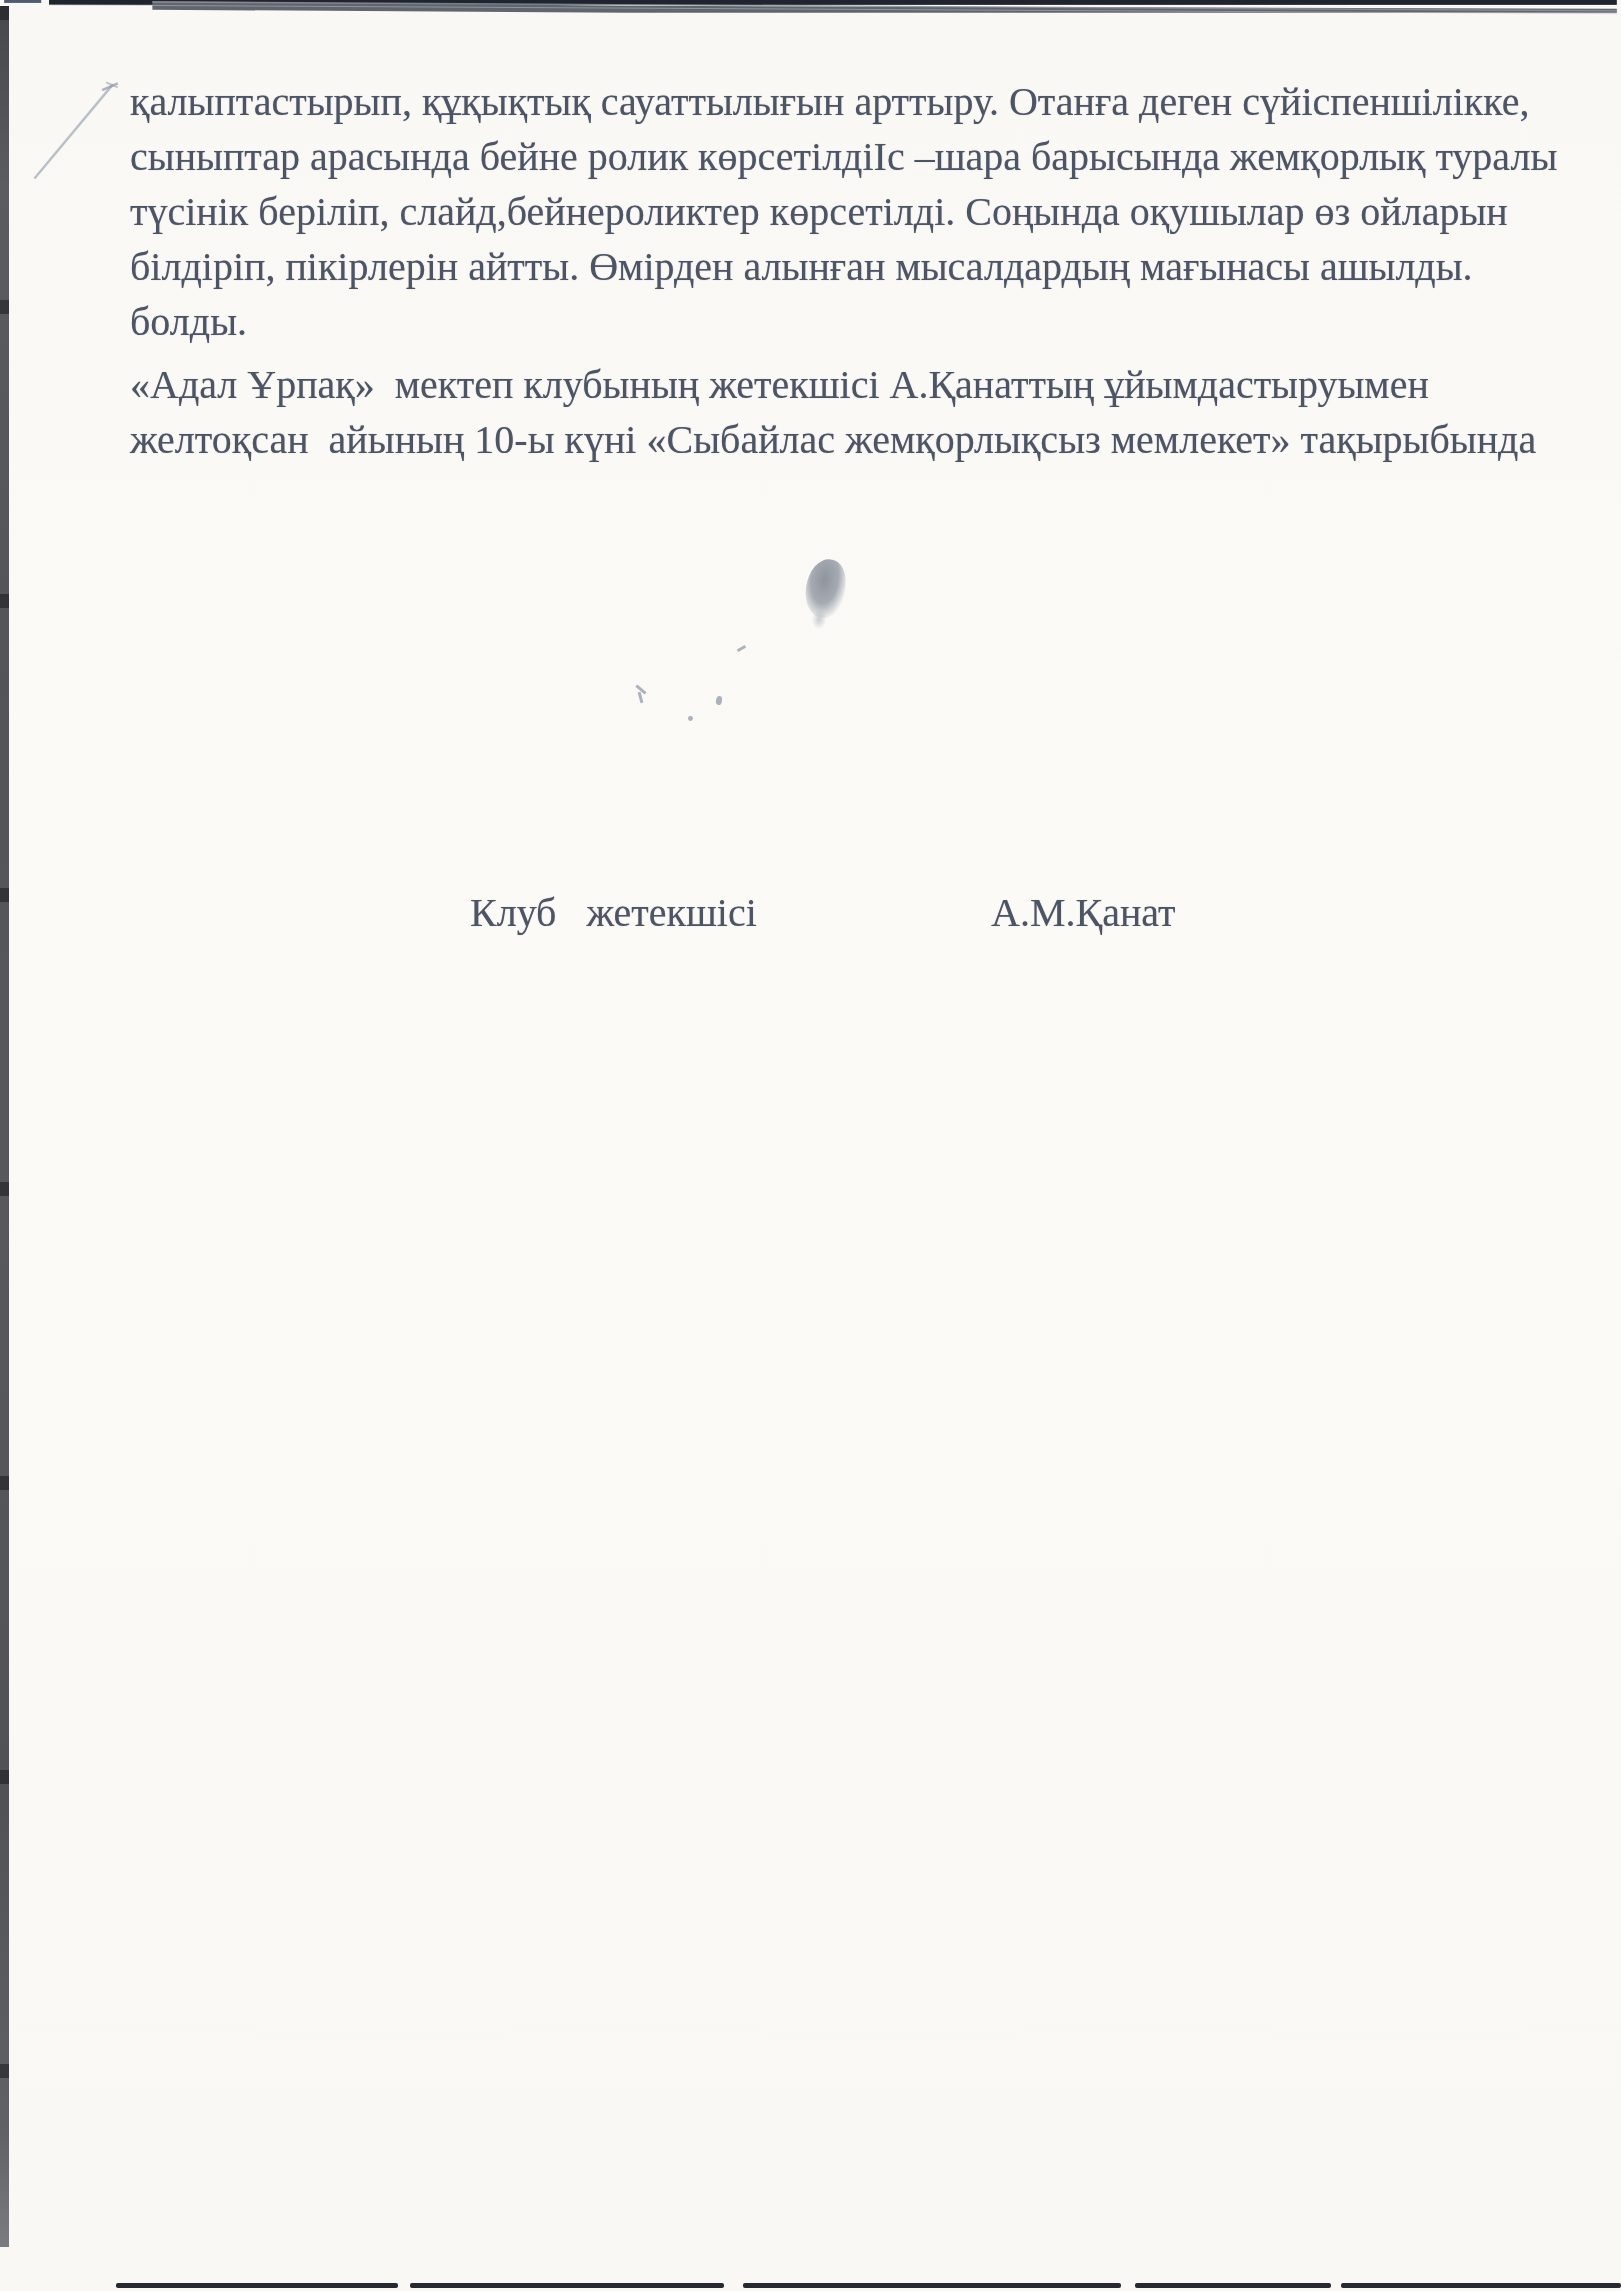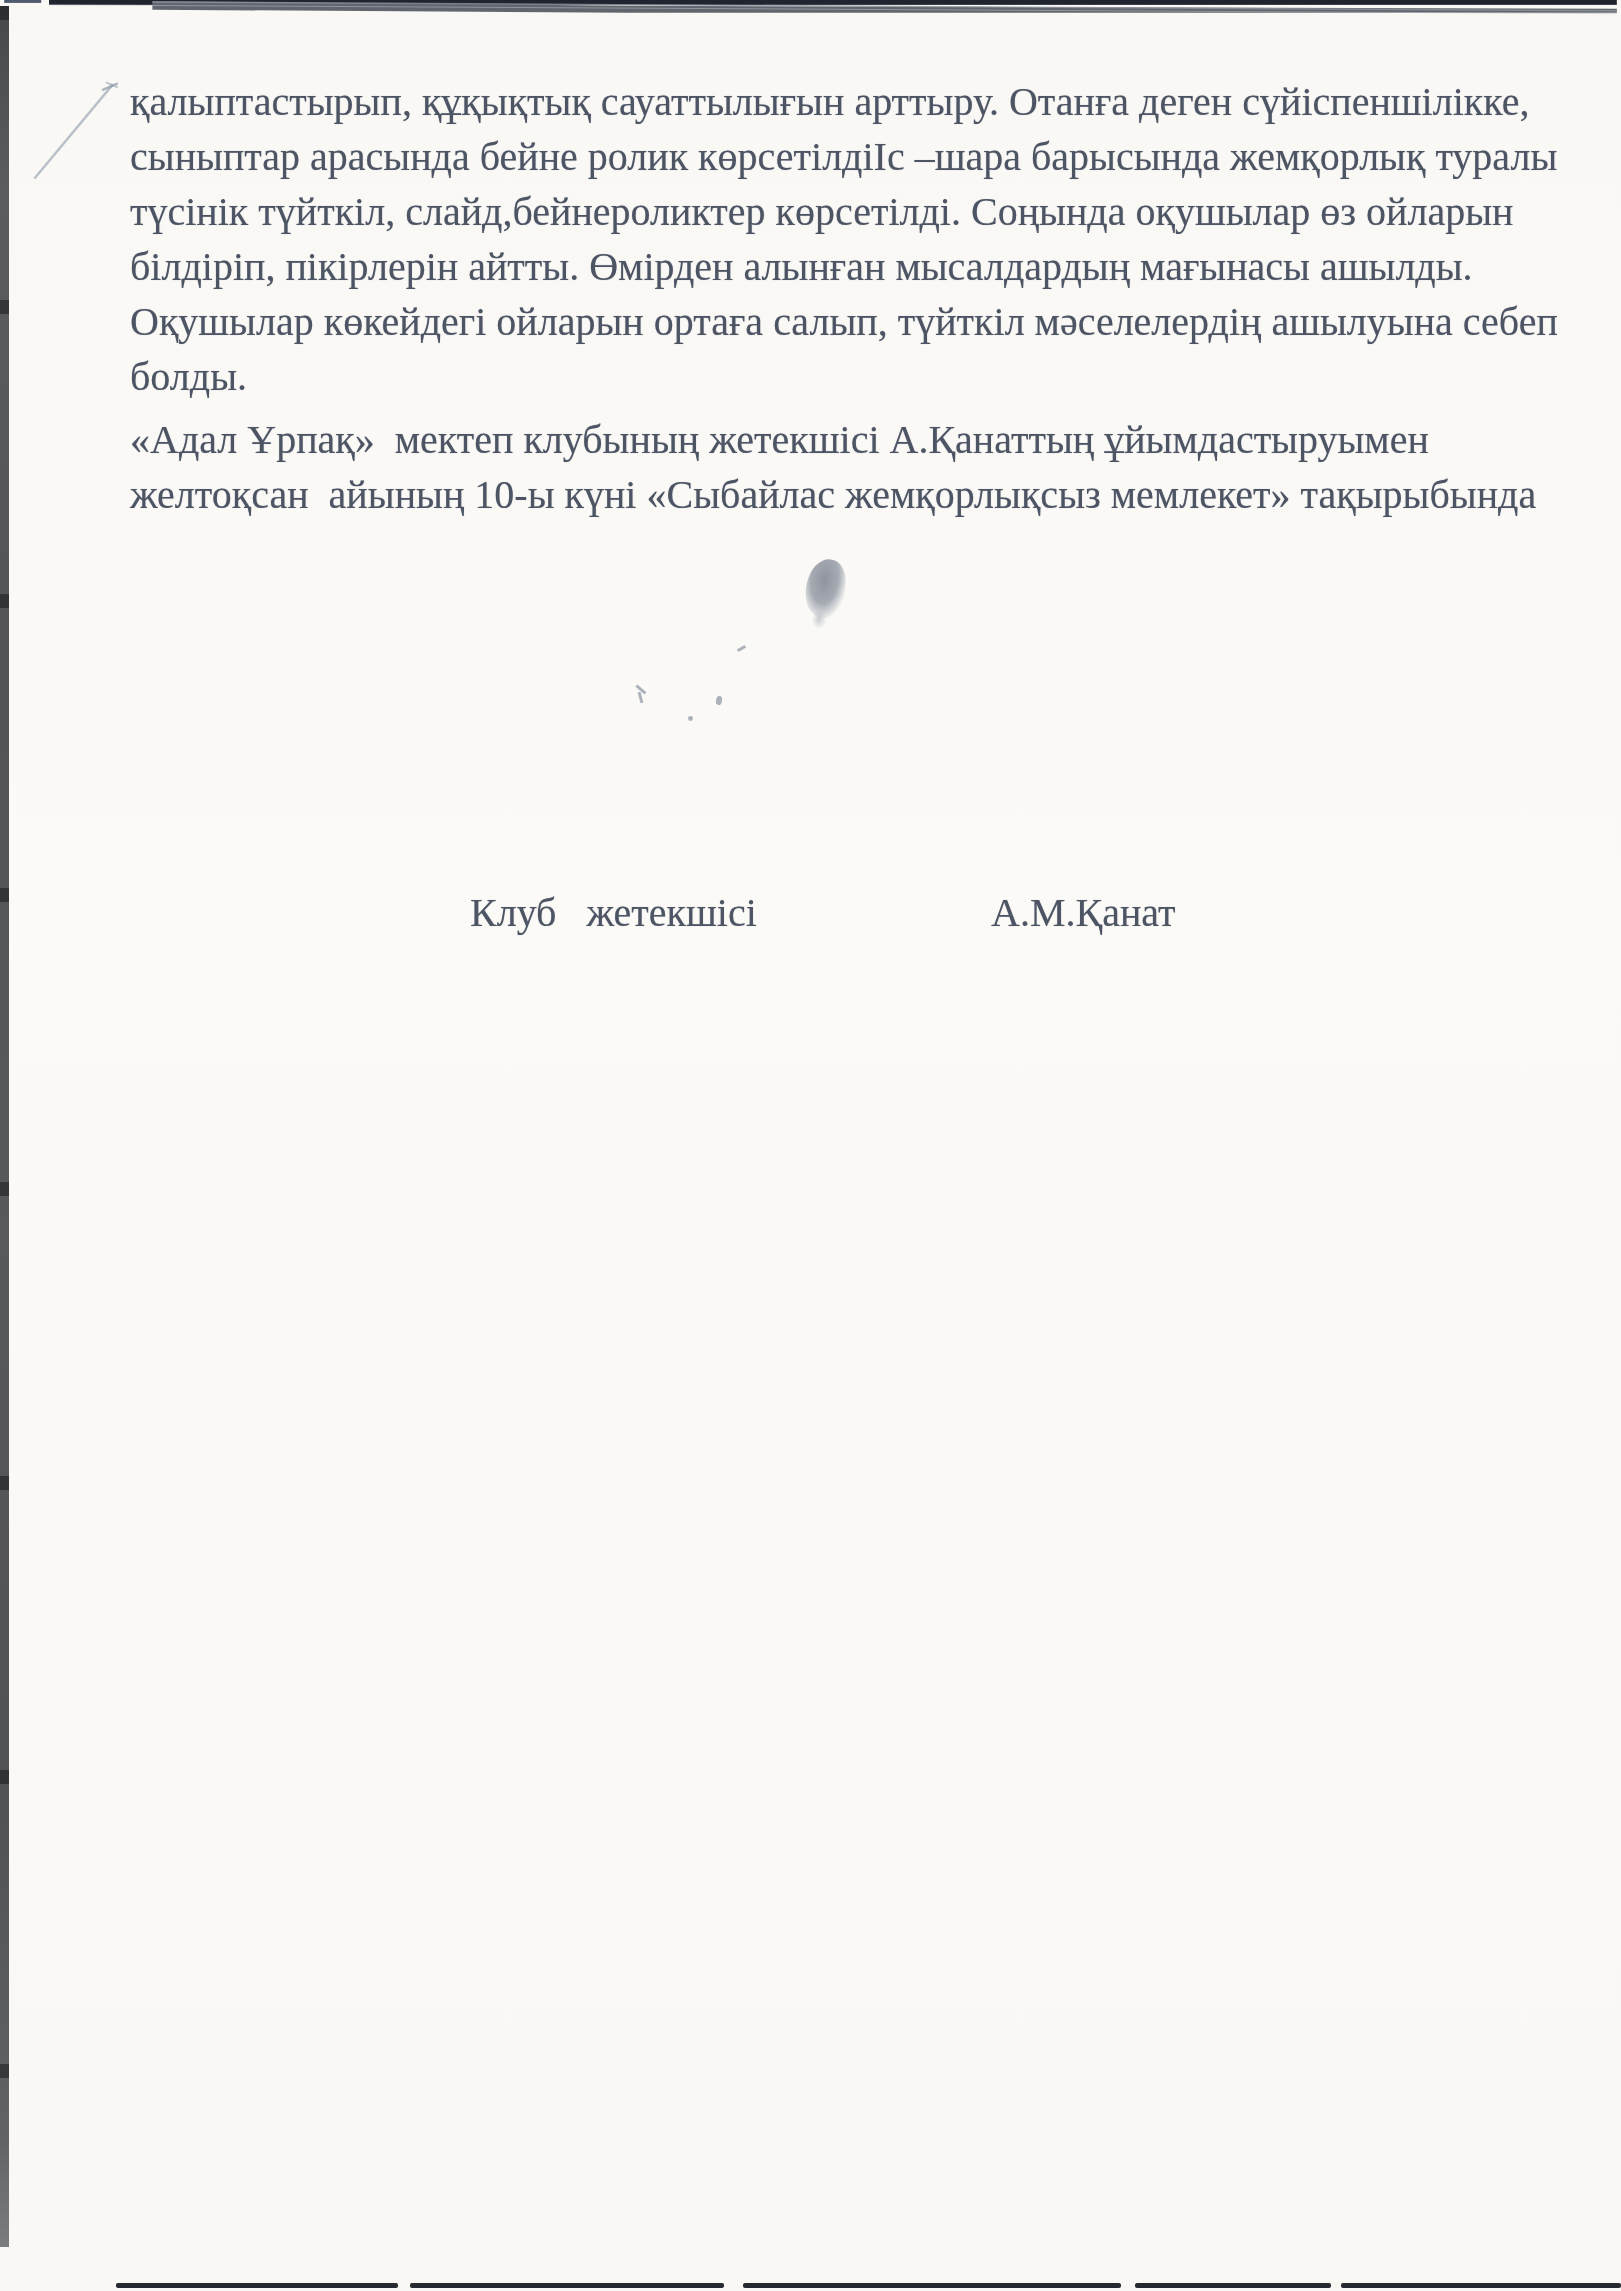--- a/index.html
+++ b/index.html
@@ -106,23 +106,22 @@
   <div class="speck sp1"></div>
   <div class="speck sp2"></div>
   <div class="speck sp3"></div>
   <div class="speck sp4"></div>
   <div class="speck sp5"></div>
 
   <div class="textblock">
     <div class="para">
       <p class="line">қалыптастырып, құқықтық сауаттылығын арттыру. Отанға деген сүйіспеншілікке,</p>
       <p class="line">сыныптар арасында бейне ролик көрсетілдіІс –шара барысында жемқорлық туралы</p>
-      <p class="line">түсінік түйткіл, слайд,бейнероликтер көрсетілді. Соңында оқушылар өз ойларын</p>
+      <p class="line">түсінік беріліп, слайд,бейнероликтер көрсетілді. Соңында оқушылар өз ойларын</p>
       <p class="line">білдіріп, пікірлерін айтты. Өмірден алынған мысалдардың мағынасы ашылды.</p>
-      <p class="line">Оқушылар көкейдегі ойларын ортаға салып, түйткіл мәселелердің ашылуына себеп</p>
       <p class="line">болды.</p>
     </div>
     <div class="para para2">
       <p class="line">«Адал Ұрпақ»  мектеп клубының жетекшісі А.Қанаттың ұйымдастыруымен</p>
       <p class="line">желтоқсан  айының 10-ы күні «Сыбайлас жемқорлықсыз мемлекет» тақырыбында</p>
     </div>
   </div>
 
   <div class="signature">
     <span class="sig-role">Клуб   жетекшісі</span>

